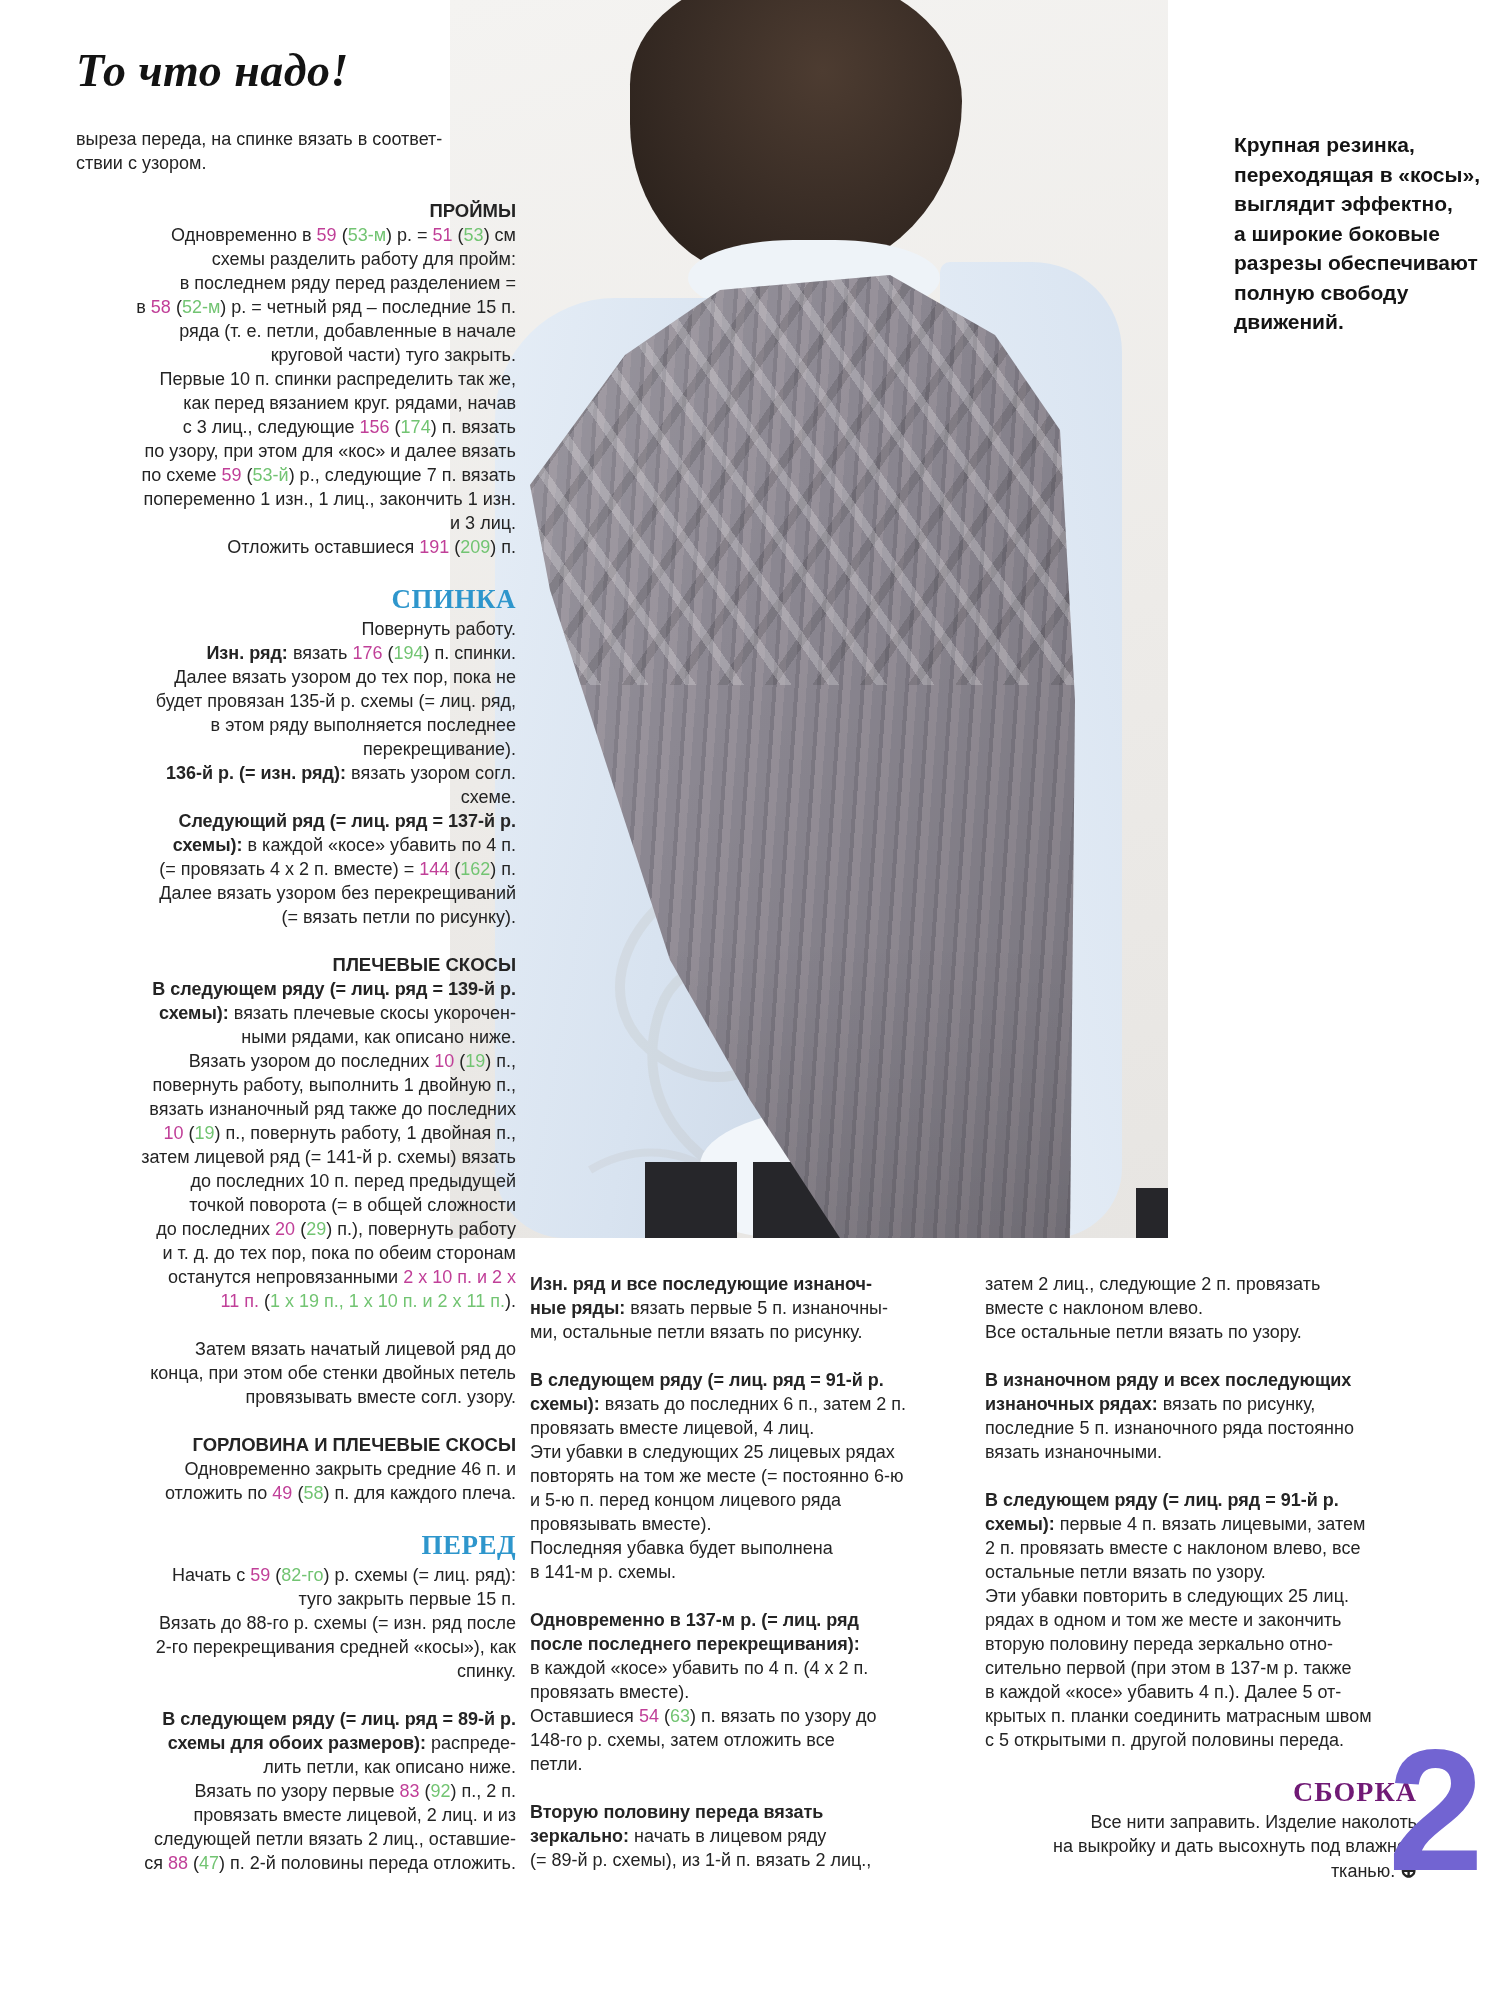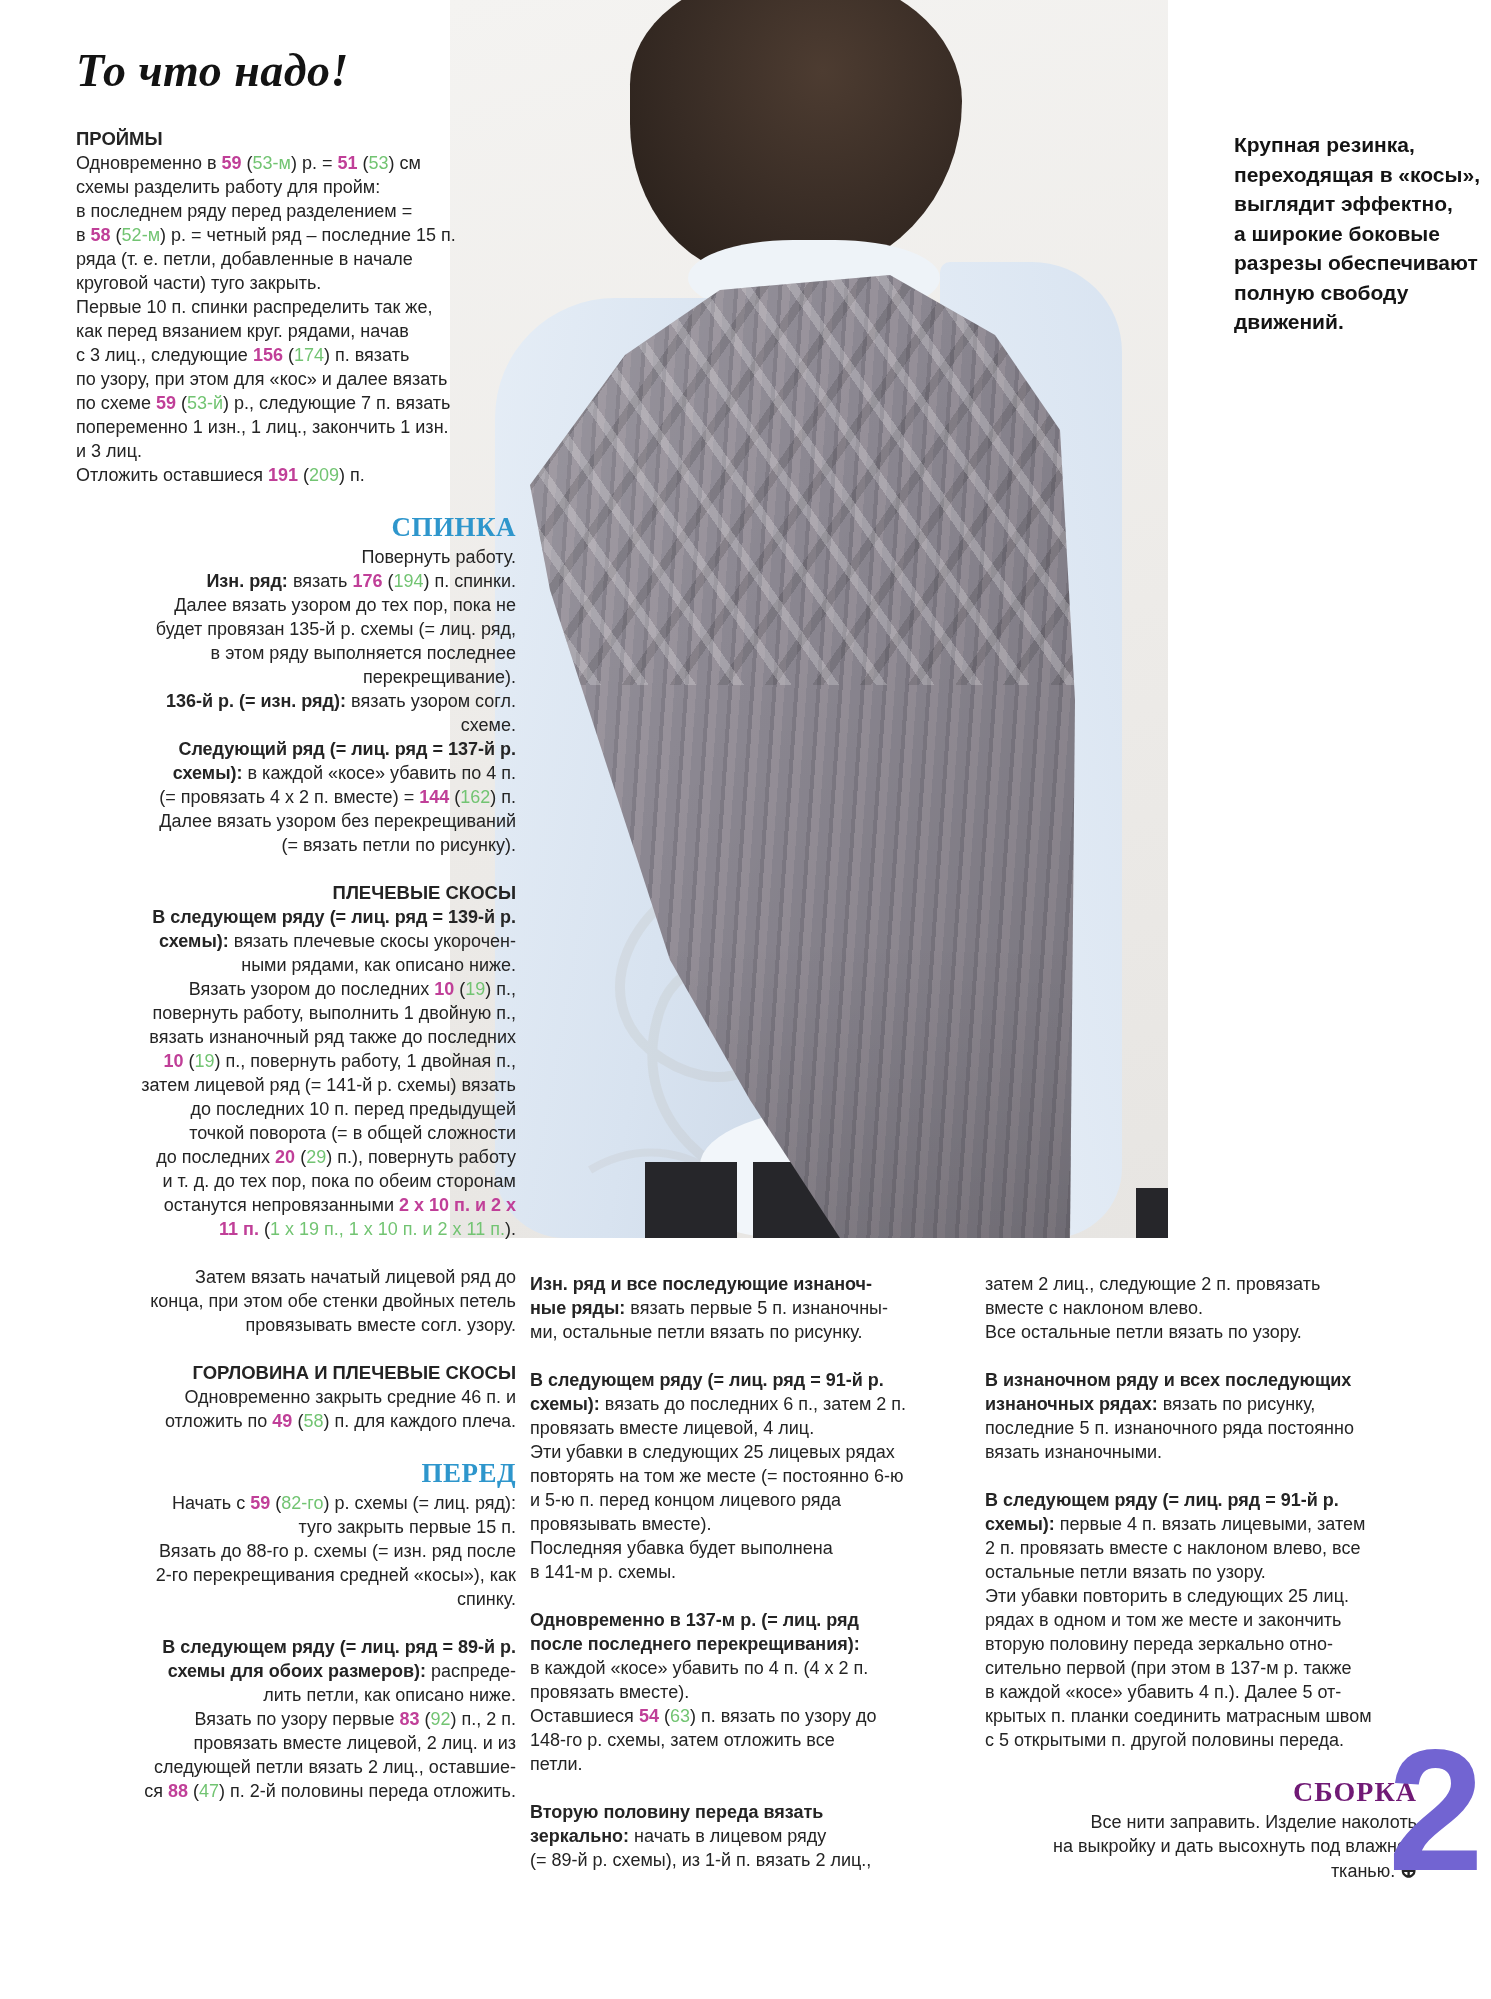--- a/index.html
+++ b/index.html
@@ -72,21 +72,21 @@
   .heading{margin:0;}
   .heading.sans{font-weight:bold;font-size:18.5px;line-height:24px;}
   .heading.serif-blue{
     font-family:"Liberation Serif",serif;font-weight:bold;font-size:27px;line-height:32px;
     color:#2e96cc;letter-spacing:.5px;margin-bottom:2px;
   }
   .heading.serif-gray{
     font-family:"Liberation Serif",serif;font-weight:bold;font-size:28px;line-height:32px;
     color:#701a75;letter-spacing:1px;margin-bottom:2px;
   }
-  .m{color:#c03f98;font-weight:bold;}
+  .m{color:#c03f98;}
   .g{color:#72c472;}
   .b{font-weight:bold;}
   .end{font-weight:bold;font-size:20px;}
 
   #bottom-middle{position:absolute;left:530px;top:1272px;width:432px;}
   #bottom-right{position:absolute;left:985px;top:1272px;width:432px;}
 
   #callout{
     position:absolute;left:1234px;top:130px;width:300px;
     font-weight:bold;font-size:21px;line-height:29.5px;color:#141414;white-space:pre-line;
@@ -116,20 +116,24 @@
     <div class="leg l1"></div>
     <div class="leg l2"></div>
     <div class="leg l3"></div>
     <div class="armhole"></div>
     <div class="vest"></div>
   </div>
 
   <aside id="left-col">
     <h1 class="title">То что надо!</h1>
     <div class="body-text">
+        <div class="section">
+          <p class="para"><span>выреза переда, на спинке вязать в соответ-
+ствии с узором.</span></p>
+        </div>
         <div class="section">
           <div class="heading sans">ПРОЙМЫ</div>
           <p class="para"><span>Одновременно в </span><span class="m">59</span><span> (</span><span class="g">53-м</span><span>) р. = </span><span class="m">51</span><span> (</span><span class="g">53</span><span>) см
 схемы разделить работу для пройм:
 в последнем ряду перед разделением =
 в </span><span class="m">58</span><span> (</span><span class="g">52-м</span><span>) р. = четный ряд – последние 15 п.
 ряда (т. е. петли, добавленные в начале
 круговой части) туго закрыть.
 Первые 10 п. спинки распределить так же,
 как перед вязанием круг. рядами, начав

